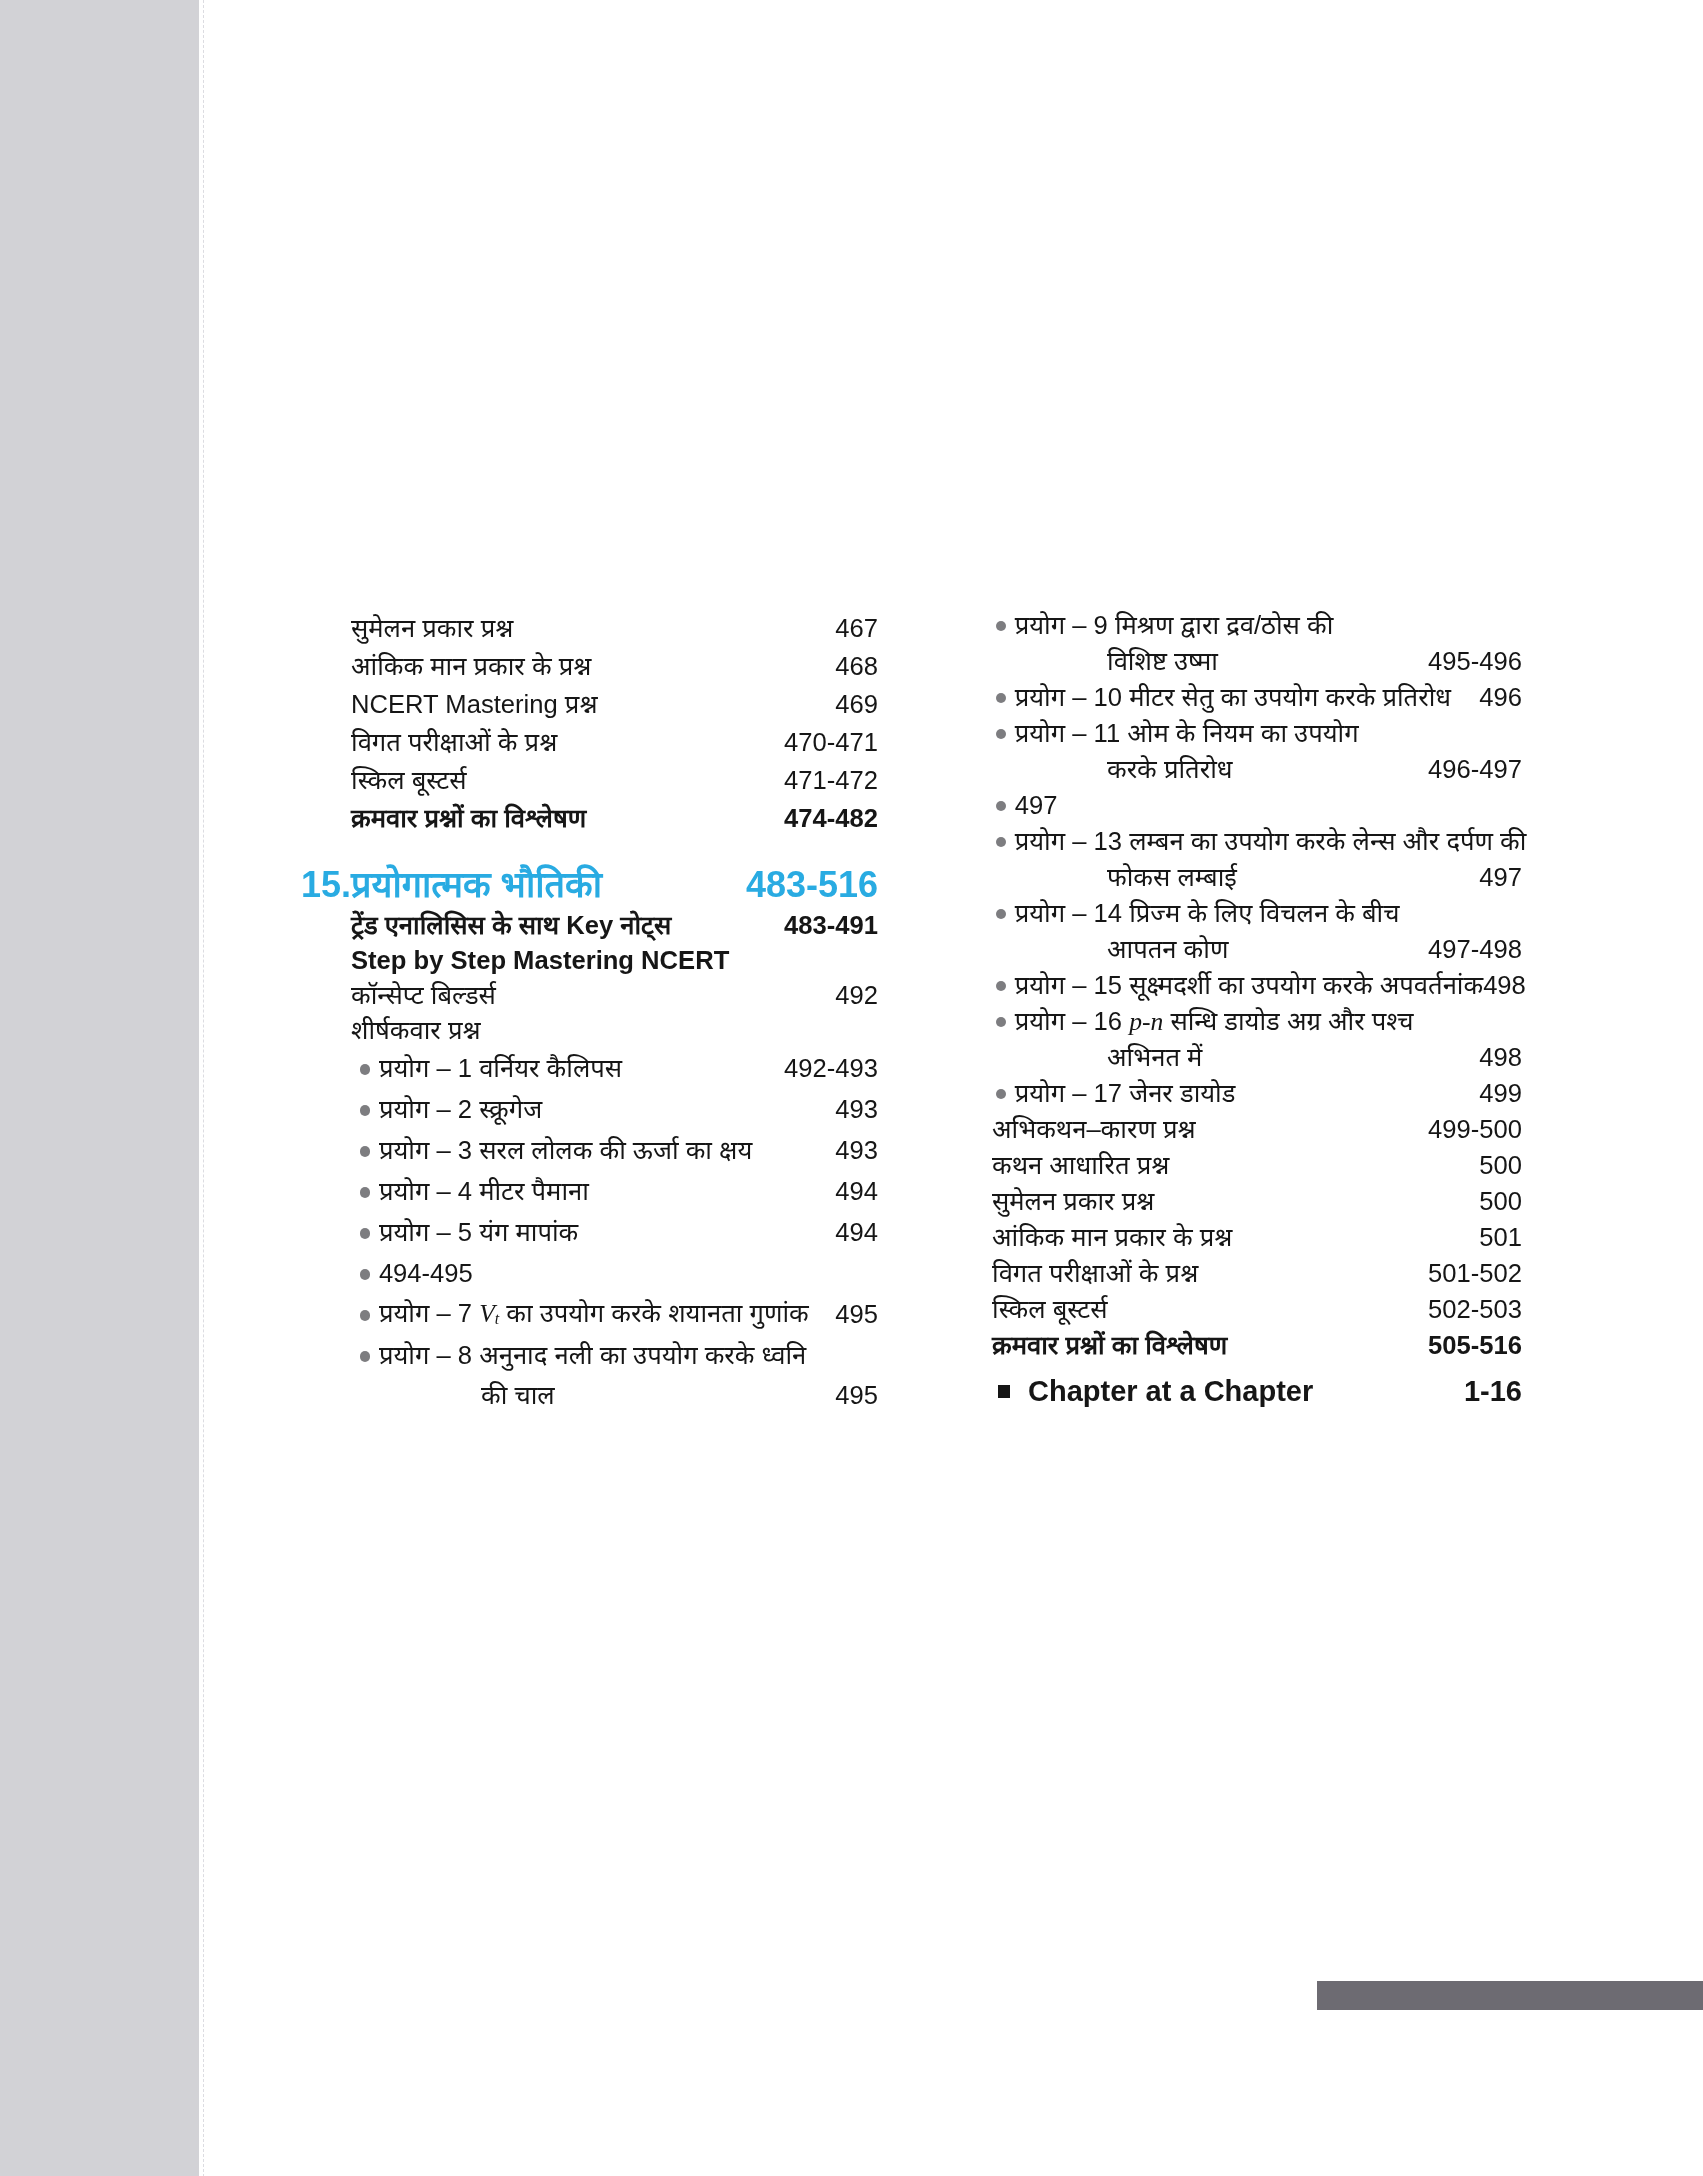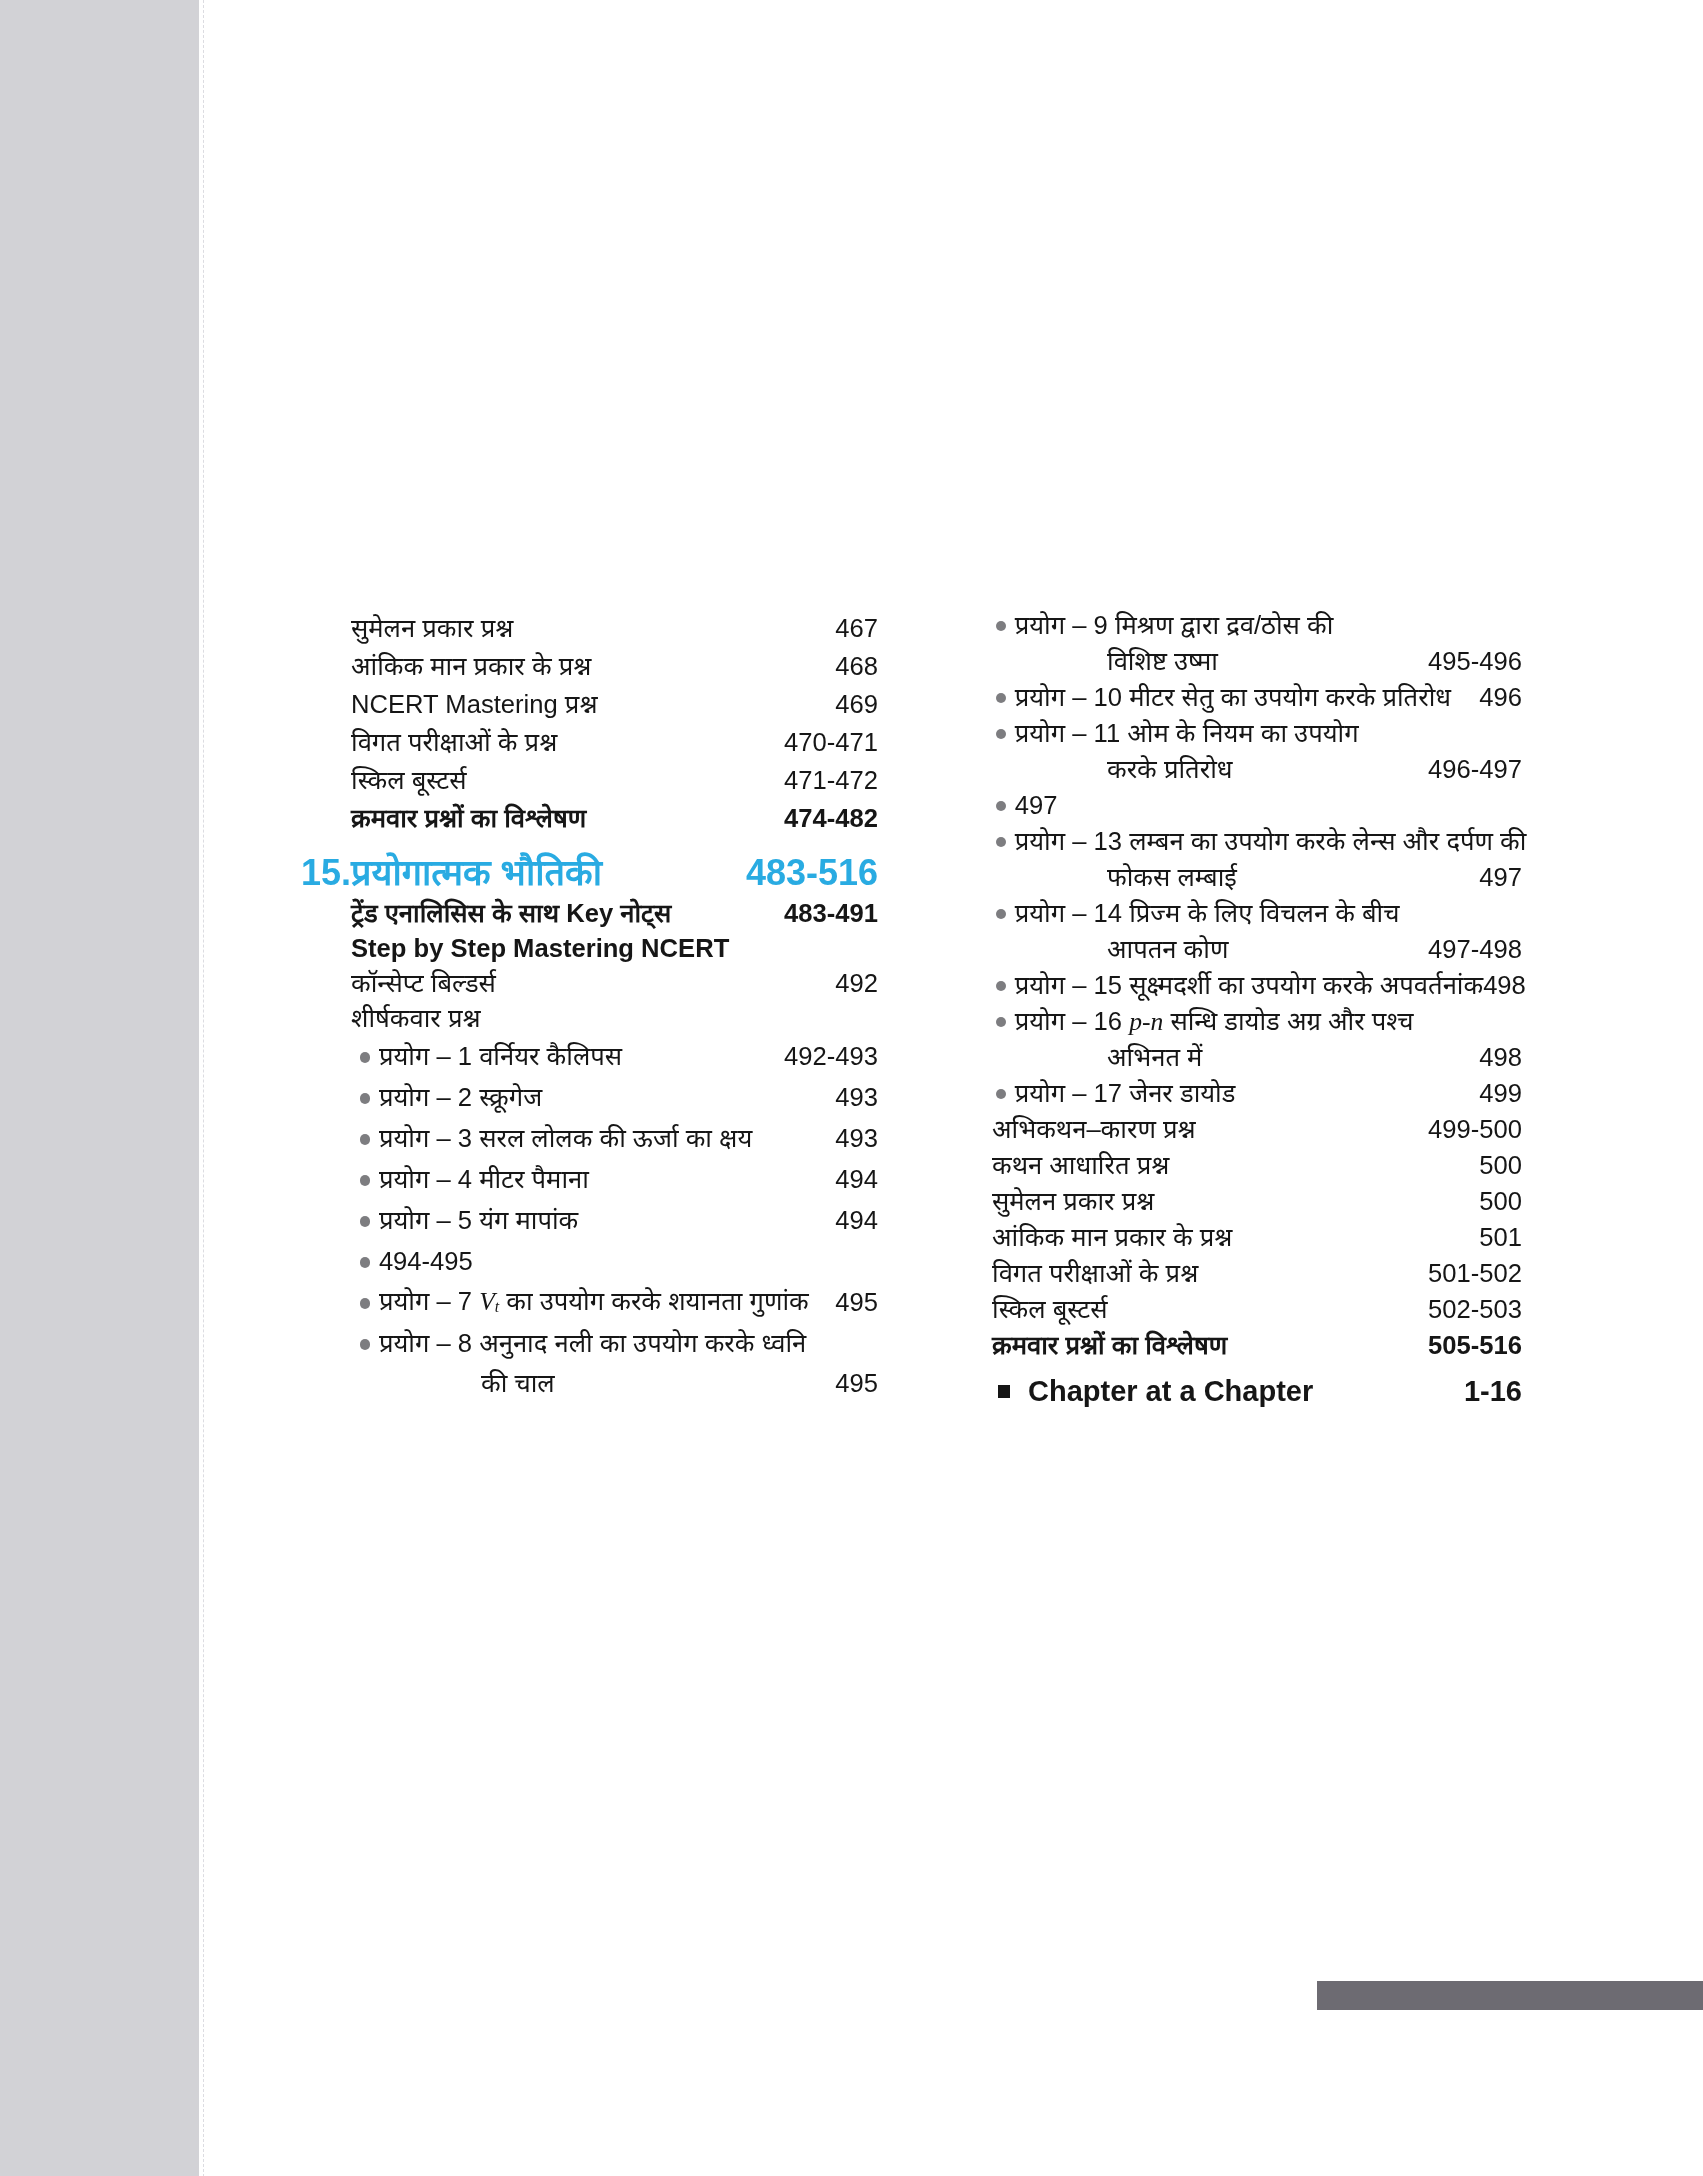--- a/index.html
+++ b/index.html
@@ -22,21 +22,21 @@
   .lc{left:301px;top:609px;width:577px;}
   .rc{left:992px;top:607px;width:530px;}
 
   .row{display:flex;align-items:center;}
   .lbl{flex:1 1 auto;white-space:nowrap;overflow:visible;}
   .pg{flex:0 0 auto;text-align:right;white-space:nowrap;}
   .b{font-weight:700;}
 
   
   .lc .toprow{height:38px;line-height:38px;padding-left:50px;}
-  .chapter{display:flex;align-items:baseline;margin-top:12px;height:47px;line-height:47px;
+  .chapter{display:flex;align-items:baseline;margin-top:24px;height:47px;line-height:47px;
            font-size:36px;font-weight:700;color:var(--accent);}
   .chapter .chnum{flex:0 0 50px;}
   .chapter .lbl{flex:1 1 auto;}
   .lc .subrow{height:35px;line-height:35px;padding-left:50px;}
   .lc .exprow{height:41px;line-height:41px;}
   .lc .controw{height:38px;line-height:38px;padding-left:180px;}
 
   
   .rc .row{height:36px;line-height:36px;}
   .rc .controw{padding-left:115px;}

